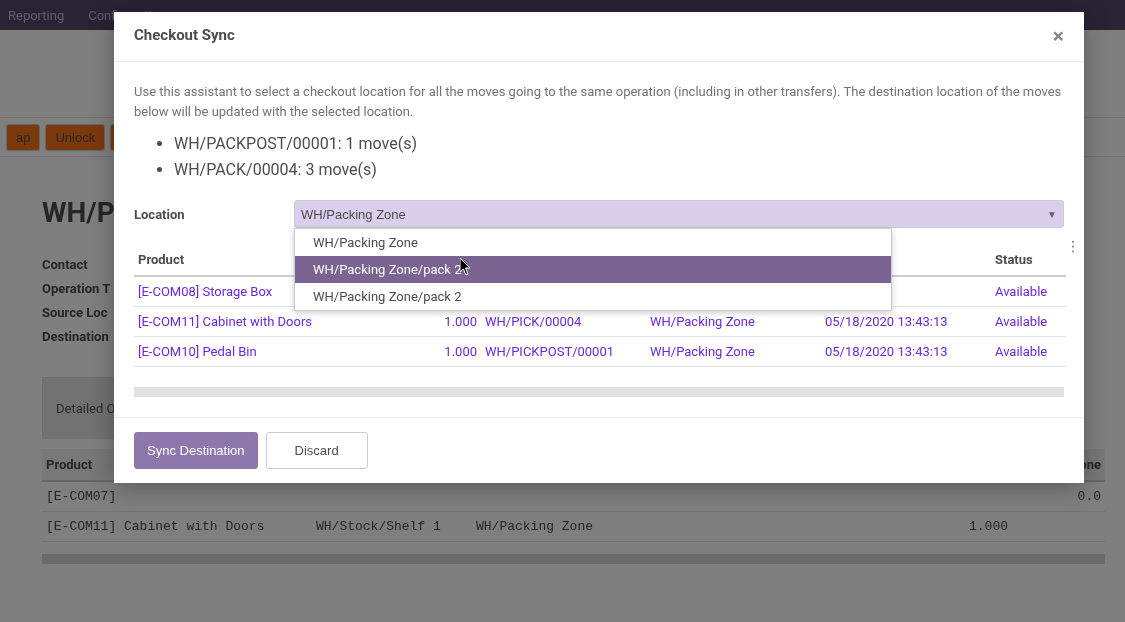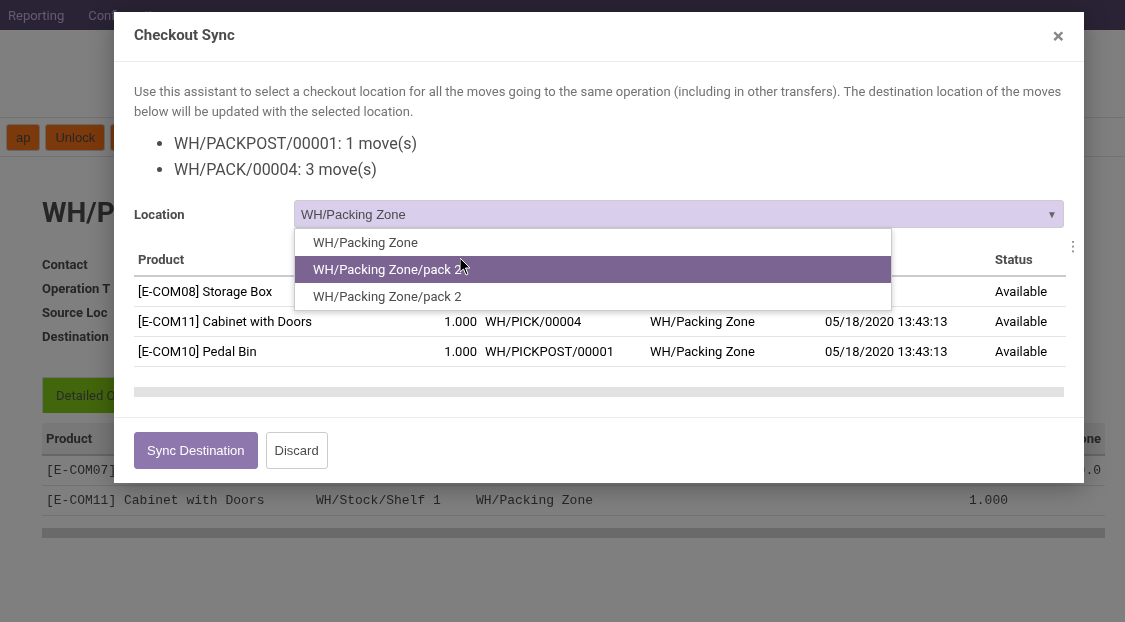--- a/index.html
+++ b/index.html
@@ -4,21 +4,21 @@
 <style>
   * { box-sizing: border-box; margin: 0; padding: 0; }
   html, body { width: 1125px; height: 622px; overflow: hidden; font-family: -apple-system, BlinkMacSystemFont, "Segoe UI", Roboto, sans-serif; font-size: 13px; color: #4c4c4c; background: #fff; }
   .topbar { position: absolute; top: 0; left: 0; right: 0; height: 30px; background: #55476b; color: #c7b3e4; display: flex; align-items: center; padding: 0 8px; gap: 24px; font-size: 13px; }
   .btn-row { position: absolute; top: 117px; left: 0; right: 0; height: 40px; background: #fff; border-top: 1px solid #e4e4e4; border-bottom: 1px solid #e4e4e4; display: flex; align-items: center; padding: 0 6px; gap: 5px; }
   .btn-row button { background: #f97316; border: 1px solid #ccc; border-radius: 3px; padding: 5px 9px; font-size: 13px; color: #4c4c4c; }
   .record { position: absolute; top: 176px; left: 22px; right: 0; background: #fff; padding: 20px; }
   .record h1 { font-size: 28px; font-weight: bold; color: #4c4c4c; margin-bottom: 24px; }
   .field-labels { font-size: 13px; line-height: 24px; color: #4c4c4c; font-weight: bold; }
   .tabs { margin-top: 28px; }
-  .tab { display: inline-block; border: 1px solid #ddd; border-bottom: none; padding: 10px 13px; background: #84cc16; color: #555; font-size: 13px; }
+  .tab { display: inline-block; border: 1px solid #ddd; border-bottom: none; padding: 23px 13px; background: #e5e5e5; color: #555; font-size: 13px; }
   .bgtable { width: 100%; border-collapse: collapse; margin-top: 10px; }
   .bgtable th { text-align: left; font-weight: bold; padding: 8px 4px; border-bottom: 2px solid #ccc; background: #f0f0f0; font-size: 13px; }
   .bgtable th.num, .bgtable td.num { text-align: right; }
   .bgtable td { padding: 7px 4px; border-bottom: 1px solid #e4e4e4; font-size: 13px; font-family: Liberation Mono, monospace; }
   .bg-scrollbar { height: 10px; background: #d5d5d5; margin-top: 12px; }
   .backdrop { position: absolute; inset: 0; background: rgba(0,0,0,0.5); z-index: 5; }
   .modal { position: absolute; top: 12px; left: 114px; width: 970px; background: #fff; z-index: 10; box-shadow: 0 4px 24px rgba(0,0,0,0.3); }
   .modal-header { display: flex; justify-content: space-between; align-items: flex-start; padding: 14px 20px; border-bottom: 1px solid #e9ecef; }
   .modal-header h4 { font-size: 15px; font-weight: bold; color: #4c4c4c; }
   .modal-close { font-size: 21px; color: #888; font-weight: bold; cursor: pointer; line-height: 1; }
@@ -32,25 +32,25 @@
   .loc-input-wrap { display: flex; align-items: center; background: #d9cfec; border: 1px solid #ccc; border-radius: 3px; height: 28px; padding: 0 6px; }
   .loc-input-wrap input { flex: 1; background: transparent; border: none; outline: none; font-size: 13px; color: #4c4c4c; }
   .loc-caret { color: #666; font-size: 10px; margin-left: 4px; }
   .dropdown { position: absolute; top: 28px; left: 0; width: 598px; background: #fff; border: 1px solid #ccc; box-shadow: 0 2px 6px rgba(0,0,0,0.2); z-index: 20; }
   .dropdown .opt { padding: 6px 18px; font-size: 13px; color: #4c4c4c; cursor: pointer; }
   .dropdown .opt.hover { background: #7c6492; color: #fff; }
   .cursor { position: absolute; top: 258px; left: 460px; z-index: 30; font-size: 14px; pointer-events: none; }
   .mtable { width: 100%; border-collapse: collapse; margin-top: 16px; table-layout: fixed; }
   .mtable th { text-align: left; font-weight: bold; padding: 8px 4px; border-bottom: 2px solid #ccc; font-size: 13px; color: #4c4c4c; }
   .mtable th.num, .mtable td.num { text-align: right; }
-  .mtable td { padding: 7px 4px; border-bottom: 1px solid #e4e4e4; font-size: 13px; color: #000000; white-space: nowrap; overflow: hidden; }
+  .mtable td { padding: 7px 4px; border-bottom: 1px solid #e4e4e4; font-size: 13px; color: #6d28d9; white-space: nowrap; overflow: hidden; }
   .modal-scrollbar { height: 10px; background: #e2e2e2; margin-top: 20px; }
   .modal-footer-x { padding: 14px 20px; border-top: 1px solid #e9ecef; display: flex; gap: 8px; }
   .btn-primary { background: #8d77ac; color: #fff; border: 1px solid #8d77ac; border-radius: 3px; padding: 10px 12px; font-size: 13px; }
-  .btn-default { background: #fff; color: #4c4c4c; border: 1px solid #ccc; border-radius: 3px; padding: 6px 8px; font-size: 13px; }
+  .btn-default { background: #fff; color: #4c4c4c; border: 1px solid #ccc; border-radius: 3px; padding: 6px 28px; font-size: 13px; }
   .kebab { position: absolute; right: 4px; font-size: 14px; color: #6b6b6b; }
 </style>
 </head>
 <body>
 
 <div class="topbar">
   <span>Reporting</span>
   <span>Configuration</span>
 </div>
 

